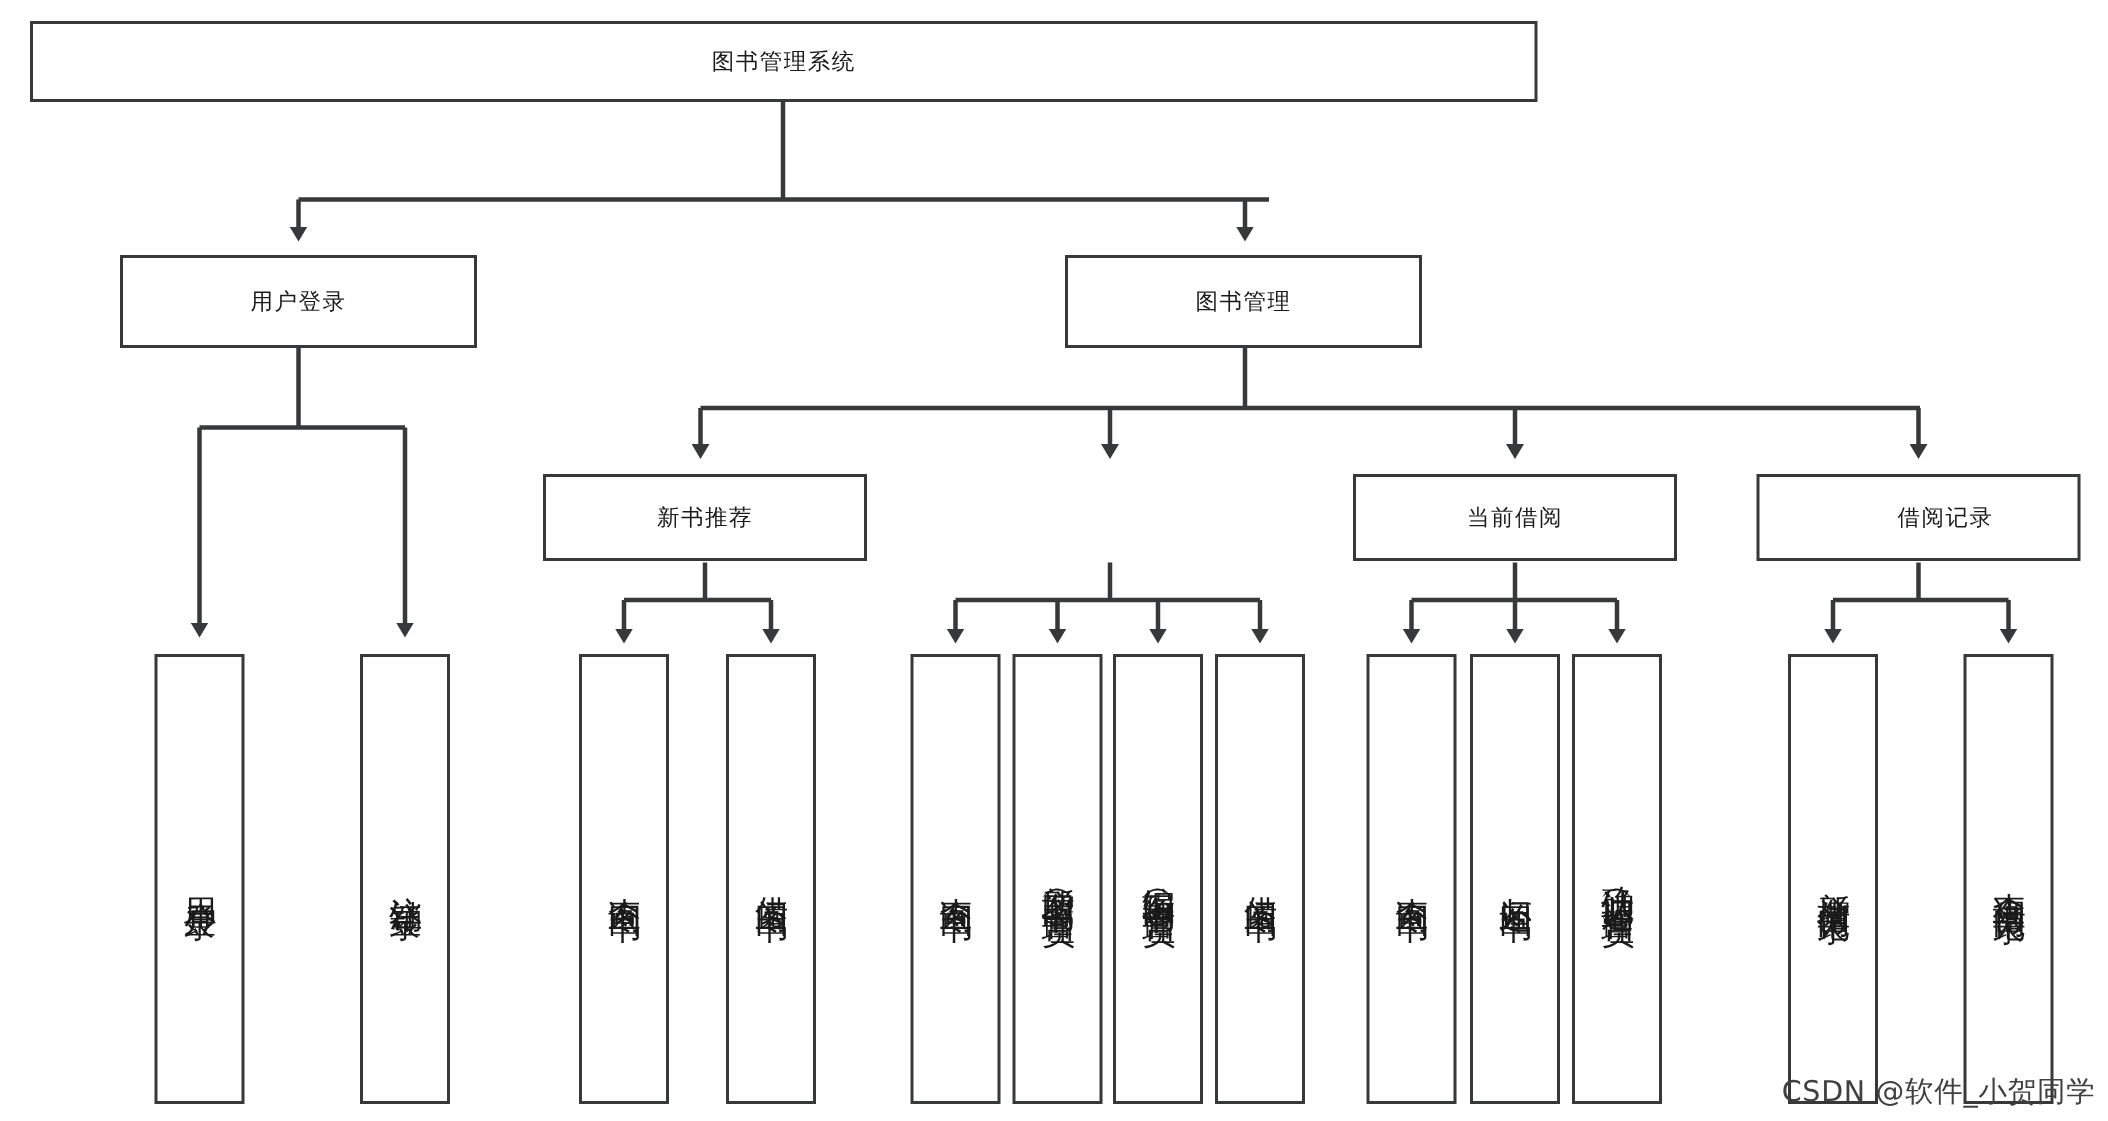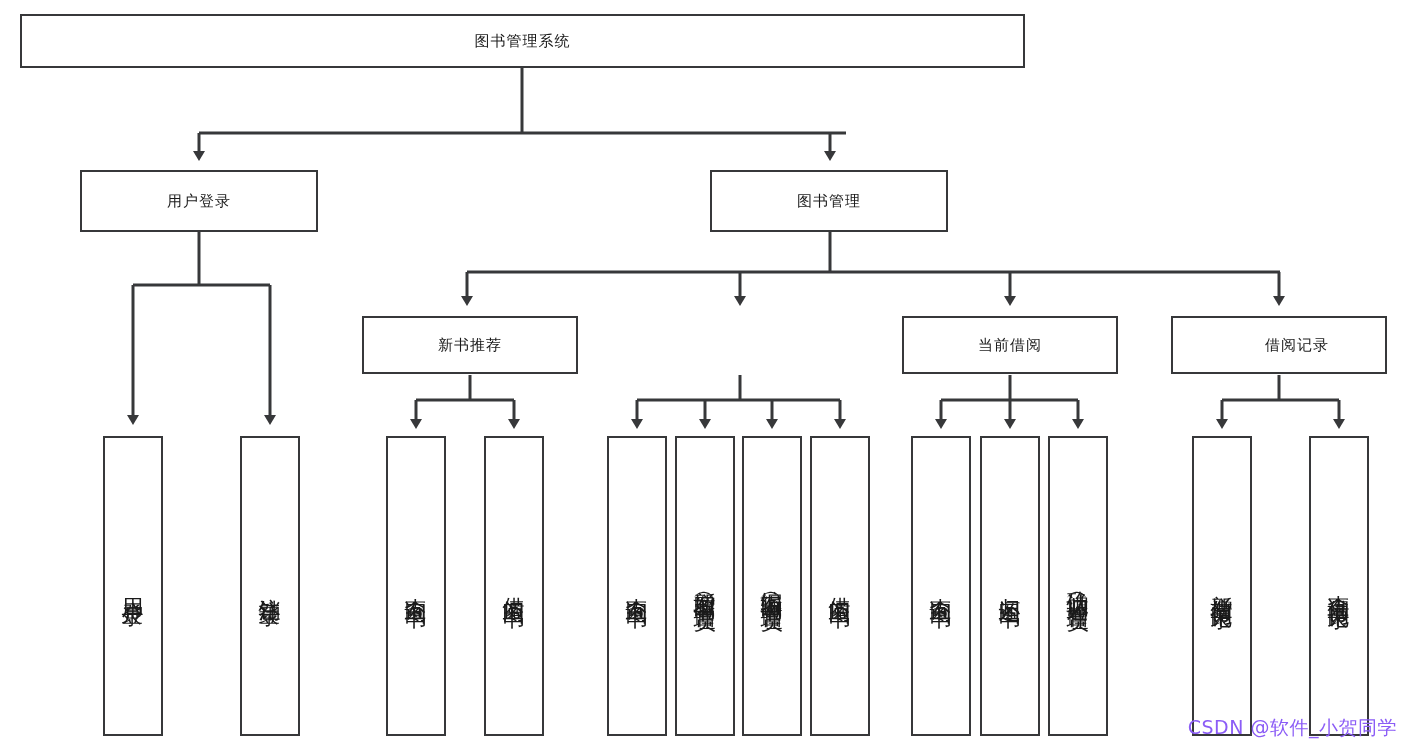--- a/index.html
+++ b/index.html
@@ -52,21 +52,21 @@
     top: 0;
     width: 1405px;
     height: 747px;
     pointer-events: none;
   }
   .watermark {
     position: absolute;
     right: 8px;
     bottom: 6px;
     font-size: 19px;
-    color: #8b5cf6;
+    color: #404040;
     letter-spacing: 0.5px;
     white-space: nowrap;
     font-family: "DejaVu Sans", "Liberation Sans", sans-serif;
   }
 </style>
 </head>
 <body>
 
 <div id="canvas">
 

